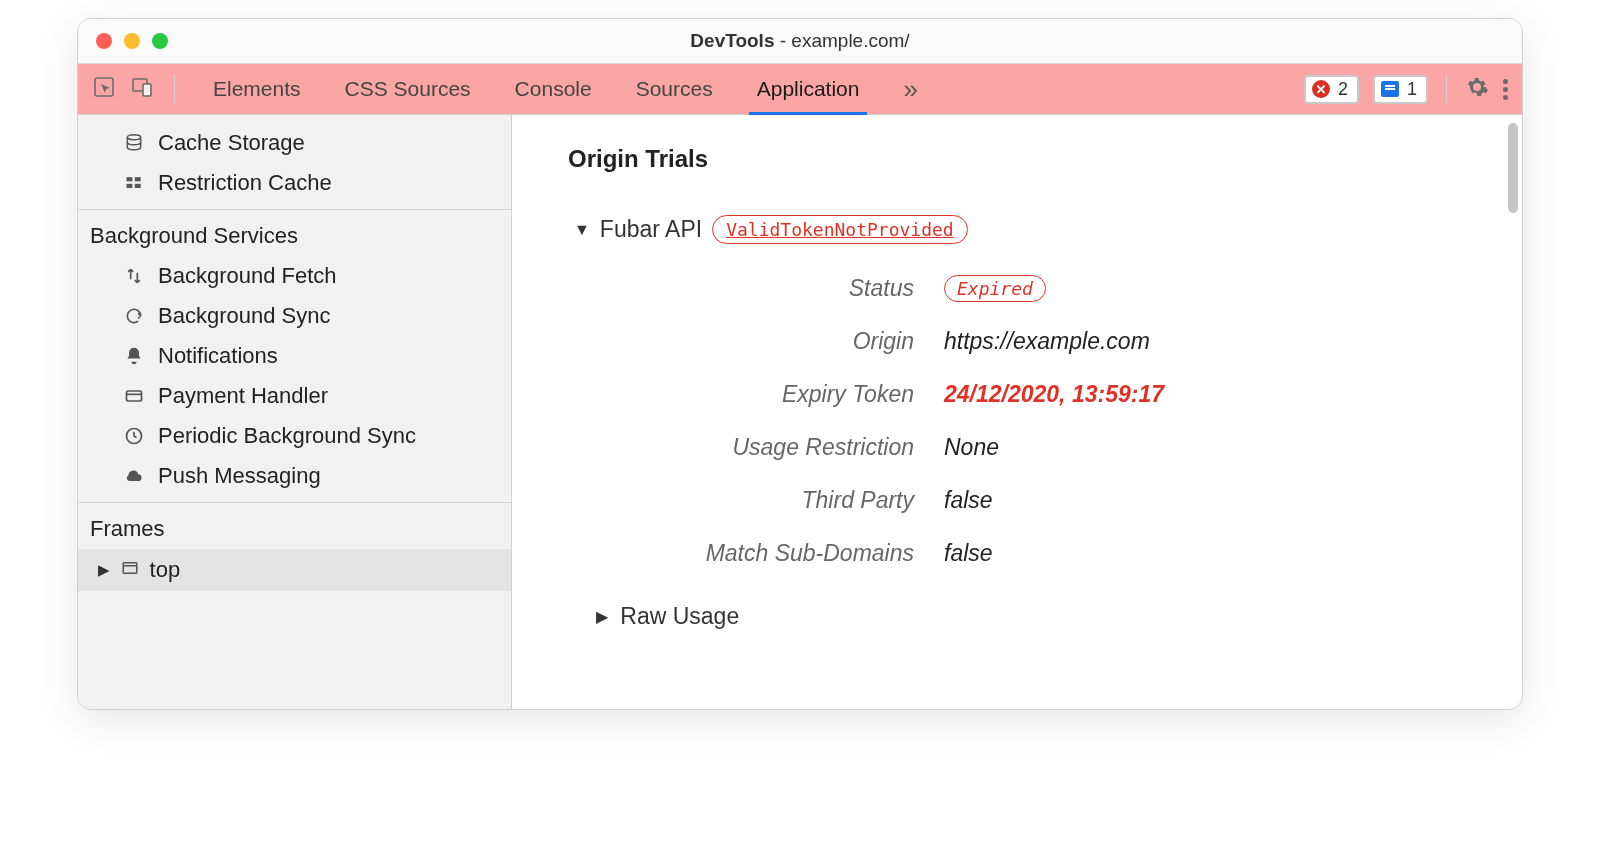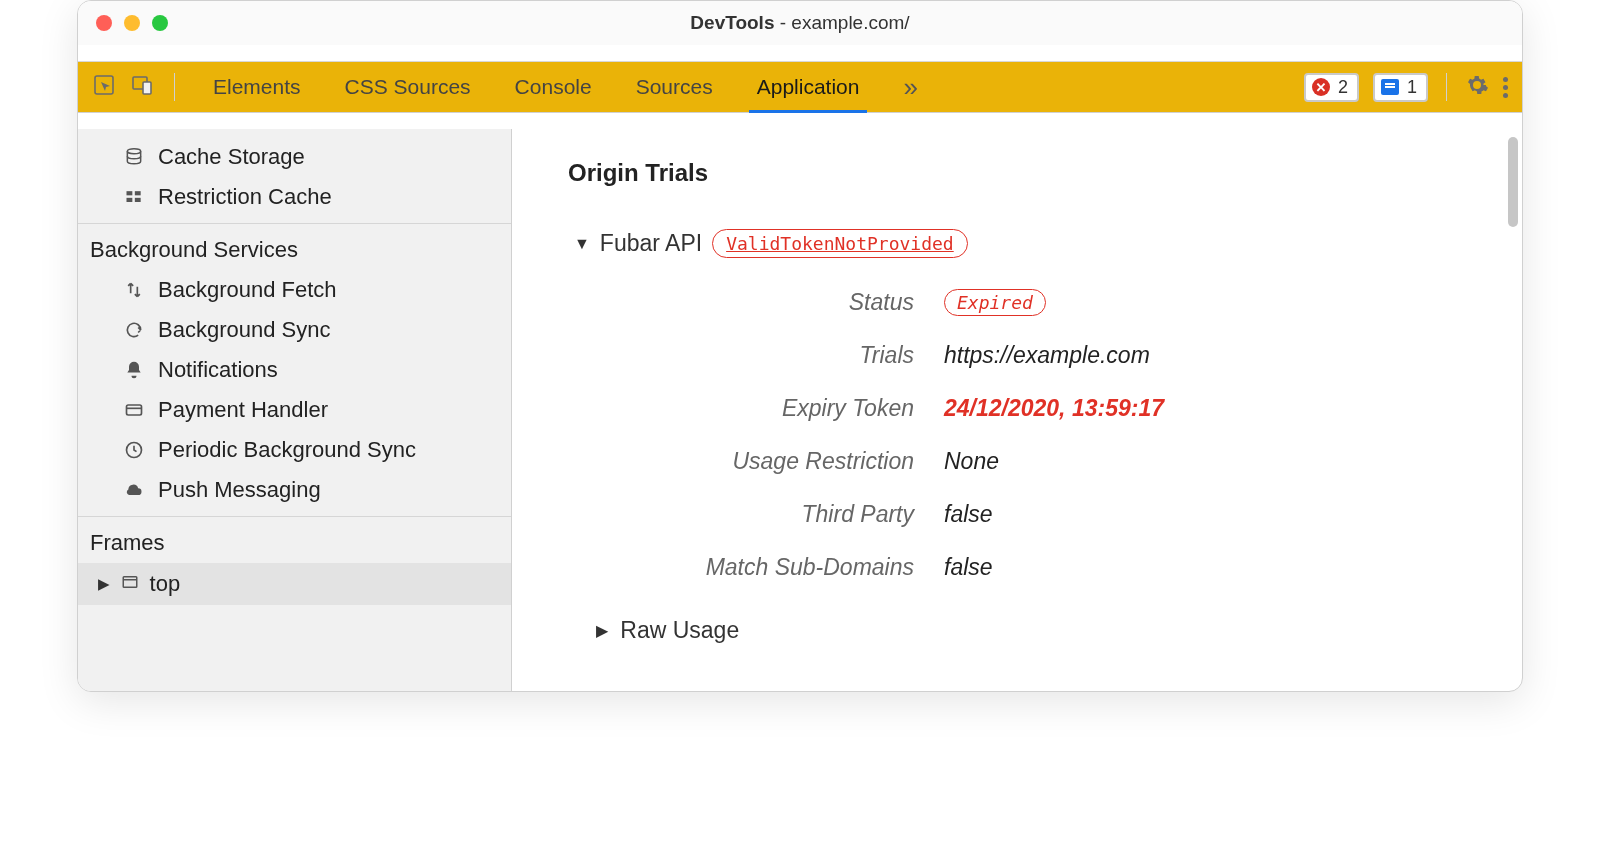--- a/index.html
+++ b/index.html
@@ -6,29 +6,28 @@
 html, body { width: 100%; height: 100%; background: #fff; }
 body {
   font-family: -apple-system, BlinkMacSystemFont, "SF Pro Text", "Helvetica Neue", Arial, sans-serif;
   font-size: 20px;
   color: #333;
 }
 
 .window {
   width: 1446px;
   height: 692px;
-  margin: 0 auto 0 auto;
+  margin: 18px auto 0 auto;
   border: 1px solid #d0d0d0;
   border-radius: 14px;
   overflow: hidden;
   box-shadow: 0 10px 40px rgba(0,0,0,.10);
   display: flex;
   flex-direction: column;
   background: #fff;
-  gap: 16px;
 }
 
 
 .titlebar {
   height: 44px;
   background: #fafafa;
   display: flex;
   align-items: center;
   position: relative;
   flex: 0 0 auto;
@@ -50,21 +49,21 @@
   color: #333;
   pointer-events: none;
 }
 .titlebar .title b { font-weight: 600; }
 
 
 .toolbar {
   height: 52px;
   border-top: 1px solid #d8d8d8;
   border-bottom: 1px solid #d0d0d0;
-  background: #eab308;
+  background: #fca5a5;
   display: flex;
   align-items: center;
   padding: 12px 14px;
   gap: 18px;
   flex: 0 0 auto;
 }
 .tb-left { display:flex; align-items:center; gap:14px; }
 .tb-left .ico { color:#6b6b6b; }
 .tb-vr { width:1px; height:28px; background:#d0d0d0; margin:0 6px; }
 .tabs { display:flex; gap:44px; align-items:center; padding-left:14px; }
@@ -313,21 +312,21 @@
         <span>Fubar API</span>
         <span class="pill">ValidTokenNotProvided</span>
       </div>
 
       <div class="kv">
         <div class="k">Status</div>
         <div class="v">
           <span class="pill-sm">Expired</span>
         </div>
 
-        <div class="k">Trials</div>
+        <div class="k">Origin</div>
         <div class="v">https://example.com</div>
 
         <div class="k">Expiry Token</div>
         <div class="v danger">24/12/2020, 13:59:17</div>
 
         <div class="k">Usage Restriction</div>
         <div class="v">None</div>
 
         <div class="k">Third Party</div>
         <div class="v">false</div>

